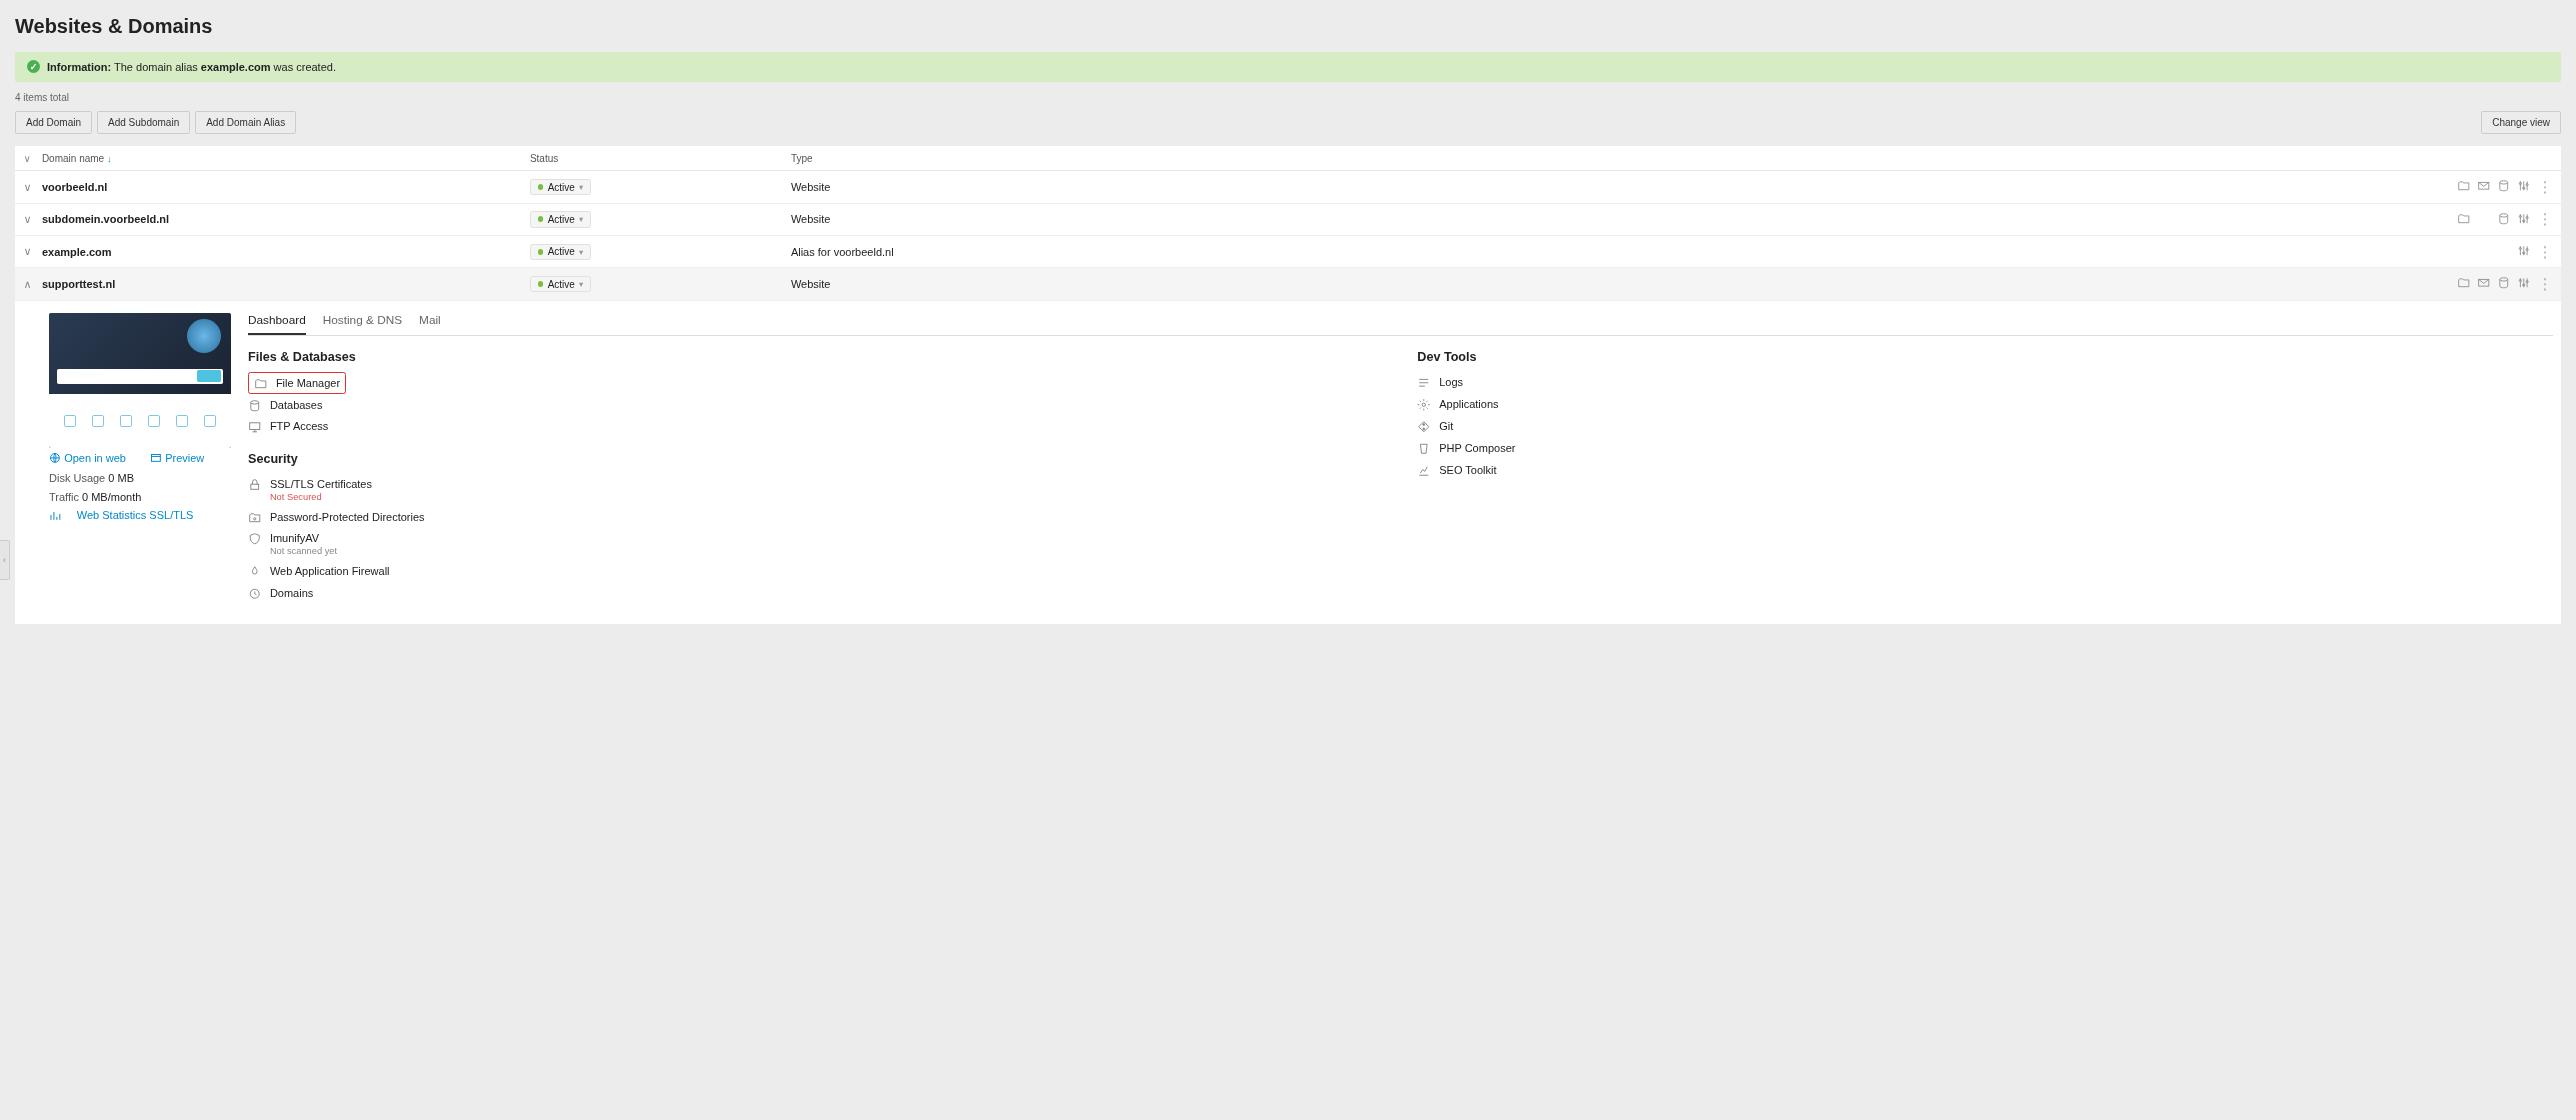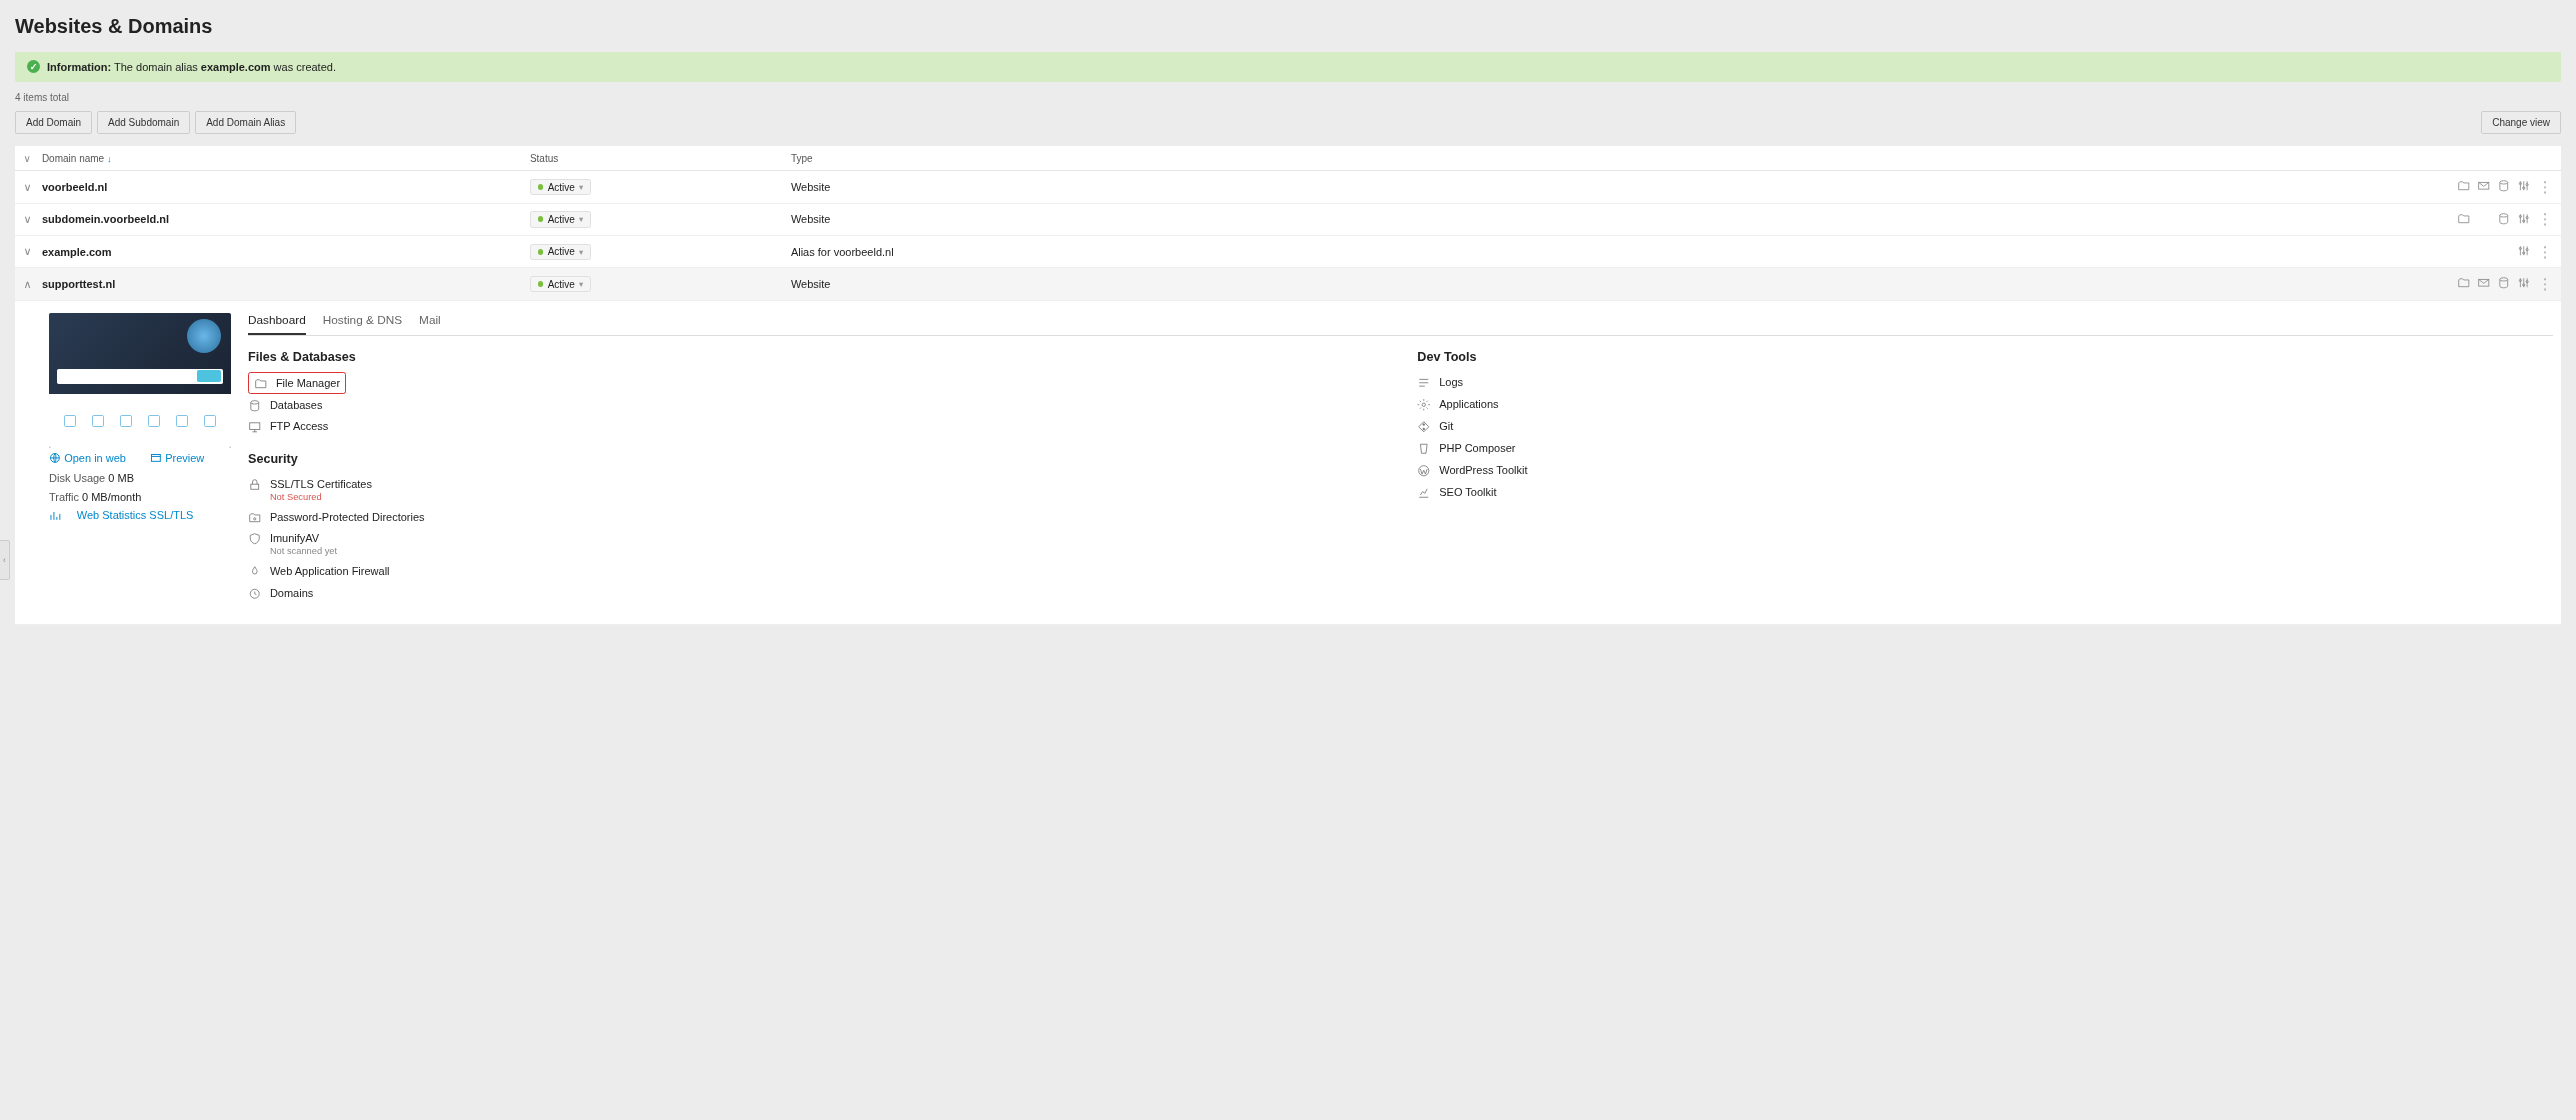--- a/index.html
+++ b/index.html
@@ -349,27 +349,20 @@
                 <span>Git</span>
               </div>
               <div class="tool-item">
                 <span class="ico"><svg viewBox="0 0 24 24">
                       <path d="M6 4h12l-2 16H8z"></path>
                     </svg></span>
                 <span>PHP Composer</span>
               </div>
               <div class="tool-item">
                 <span class="ico"><svg viewBox="0 0 24 24">
-                      <circle cx="12" cy="12" r="9"></circle>
-                      <path d="M6 9l3 9 3-7 3 7 3-9"></path>
-                    </svg></span>
-                <span>WordPress Toolkit</span>
-              </div>
-              <div class="tool-item">
-                <span class="ico"><svg viewBox="0 0 24 24">
                       <path d="M4 20h16M6 16l4-6 4 3 4-8"></path>
                     </svg></span>
                 <span>SEO Toolkit</span>
               </div>
             </div>
           </div>
         </div>
       </div>
     </div>
 

